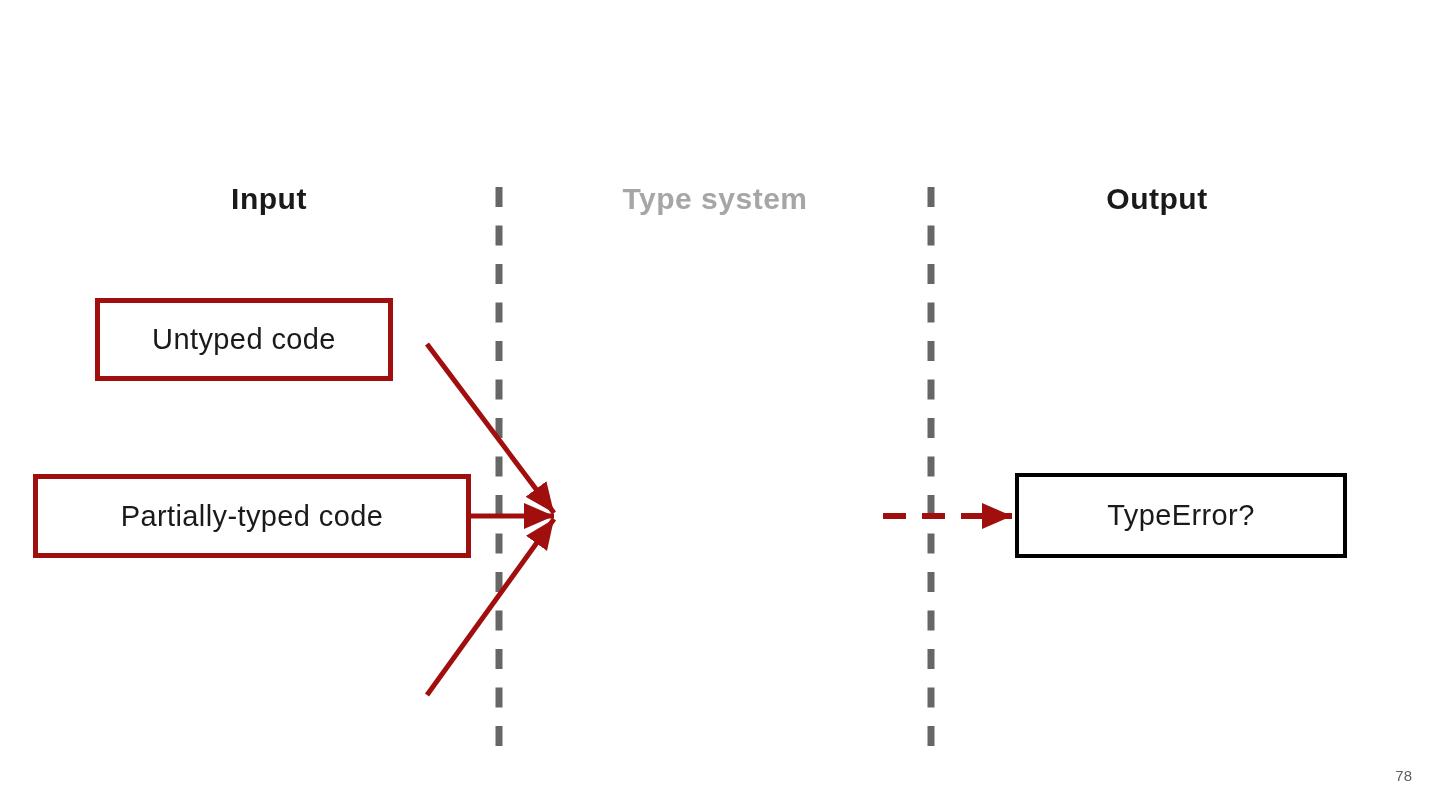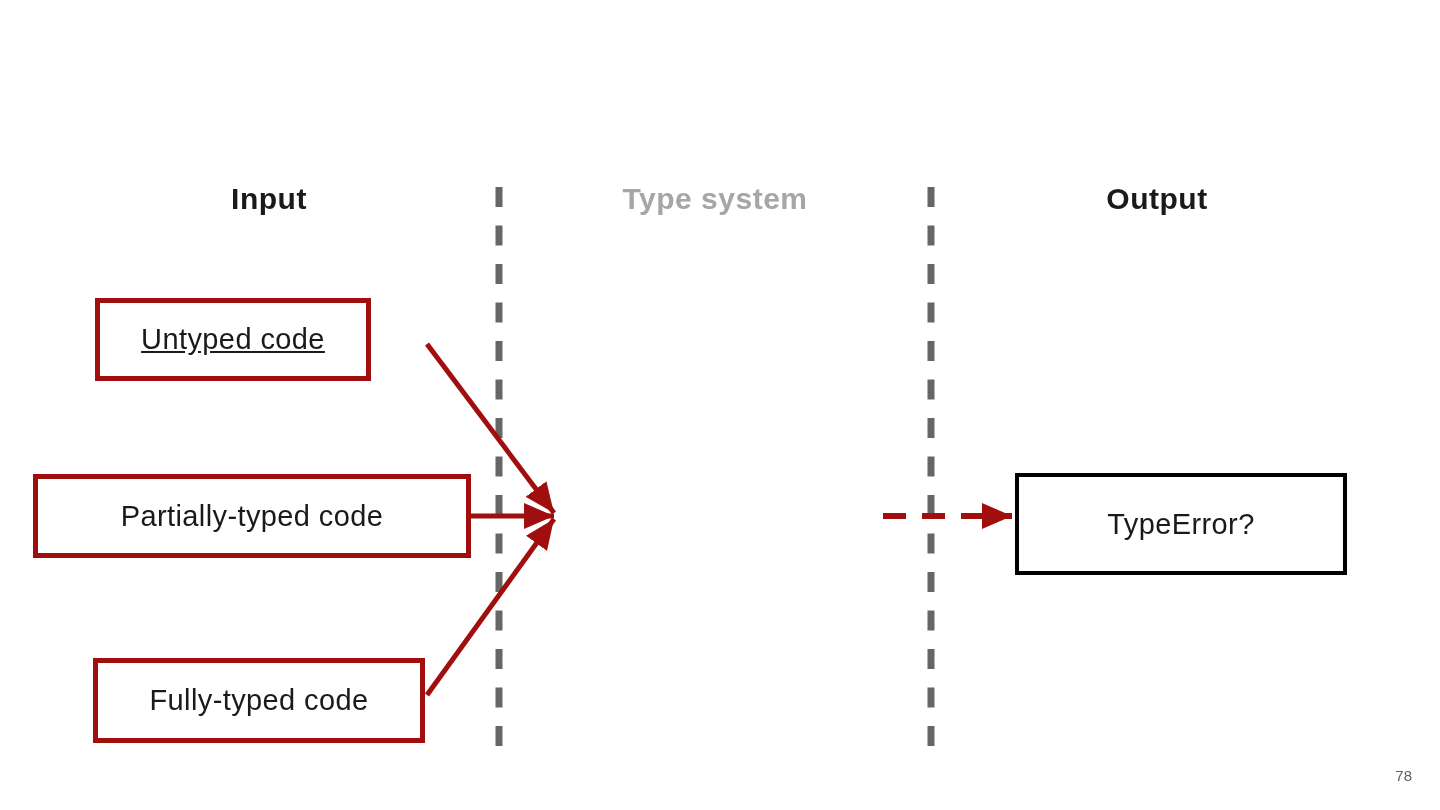--- a/index.html
+++ b/index.html
@@ -47,24 +47,24 @@
     background: #ffffff;
     font-size: 29px;
     letter-spacing: 0.4px;
     color: #1a1a1a;
     white-space: nowrap;
     box-sizing: border-box;
   }
   .node.red { border: 5px solid #a00e0e; }
   .node.black { border: 4px solid #000000; }
 
-  .node.untyped   { left: 95px;  top: 298px; width: 276px; height: 83px; text-decoration: underline; }
+  .node.untyped   { left: 95px;  top: 298px; width: 298px; height: 83px; }
   .node.partially { left: 33px;  top: 474px; width: 438px; height: 84px; }
   .node.fully     { left: 93px;  top: 658px; width: 332px; height: 85px; }
-  .node.typeerror { left: 1015px; top: 473px; width: 332px; height: 102px; }
+  .node.typeerror { left: 1015px; top: 473px; width: 332px; height: 85px; }
 
   .page-number {
     position: absolute;
     right: 28px;
     bottom: 26px;
     font-size: 15px;
     color: #5f5f5f;
   }
 </style>
 </head>
@@ -92,23 +92,20 @@
   <div class="col-header input">Input</div>
   <div class="col-header output">Output</div>
   <div class="col-header type">Type system</div>
 
   <div class="node red untyped">
     <span>Untyped code</span>
   </div>
   <div class="node red partially">
     <span>Partially-typed code</span>
   </div>
-  <div class="node red fully">
-    <span>Fully-typed code</span>
-  </div>
 
   <div class="node black typeerror">
     <span>TypeError?</span>
   </div>
 
   <div class="page-number">78</div>
 
 </div>
 
 </body></html>

